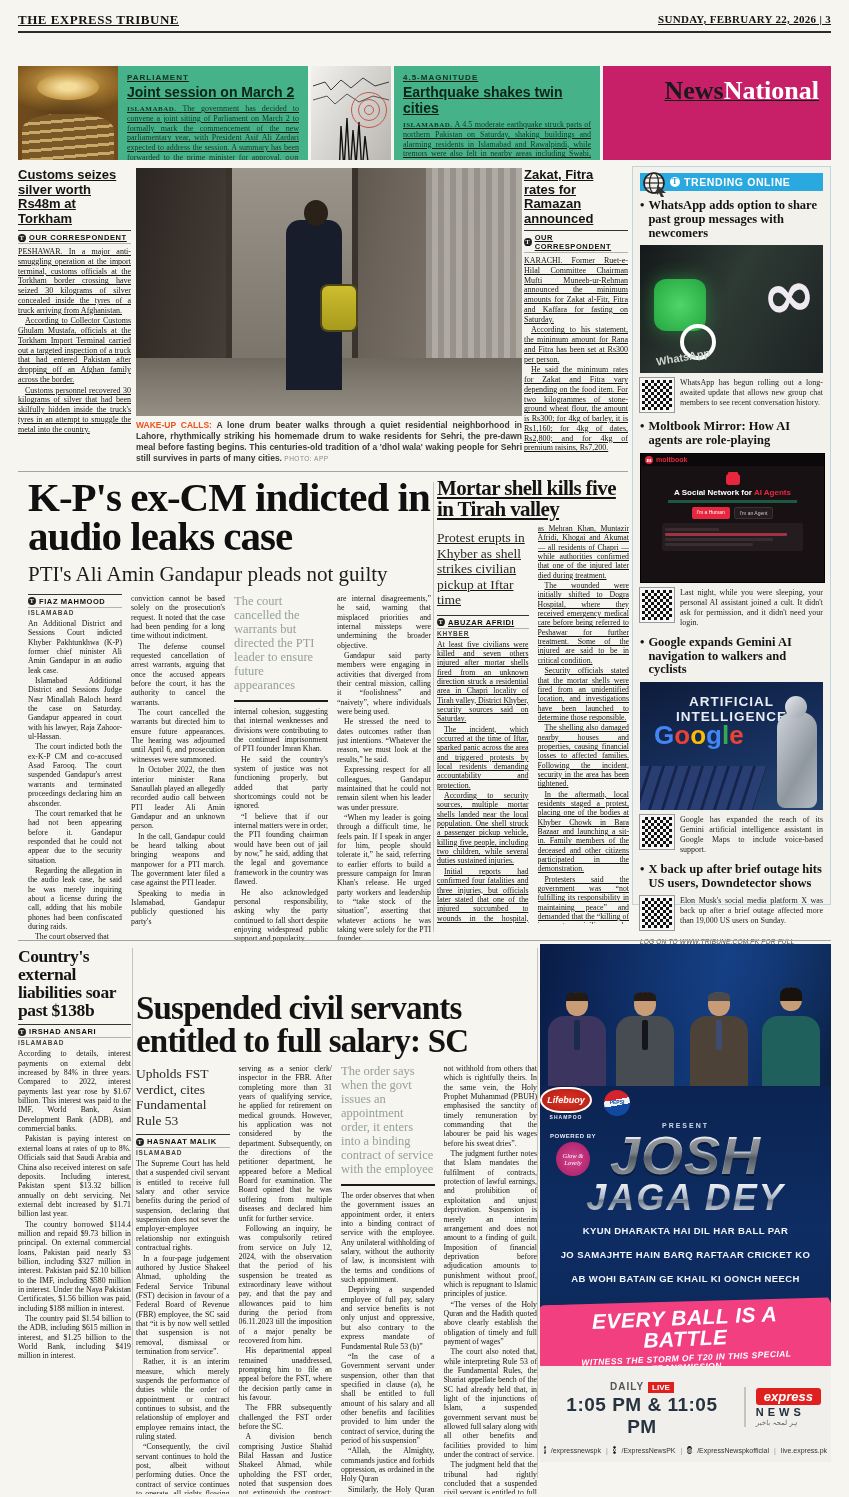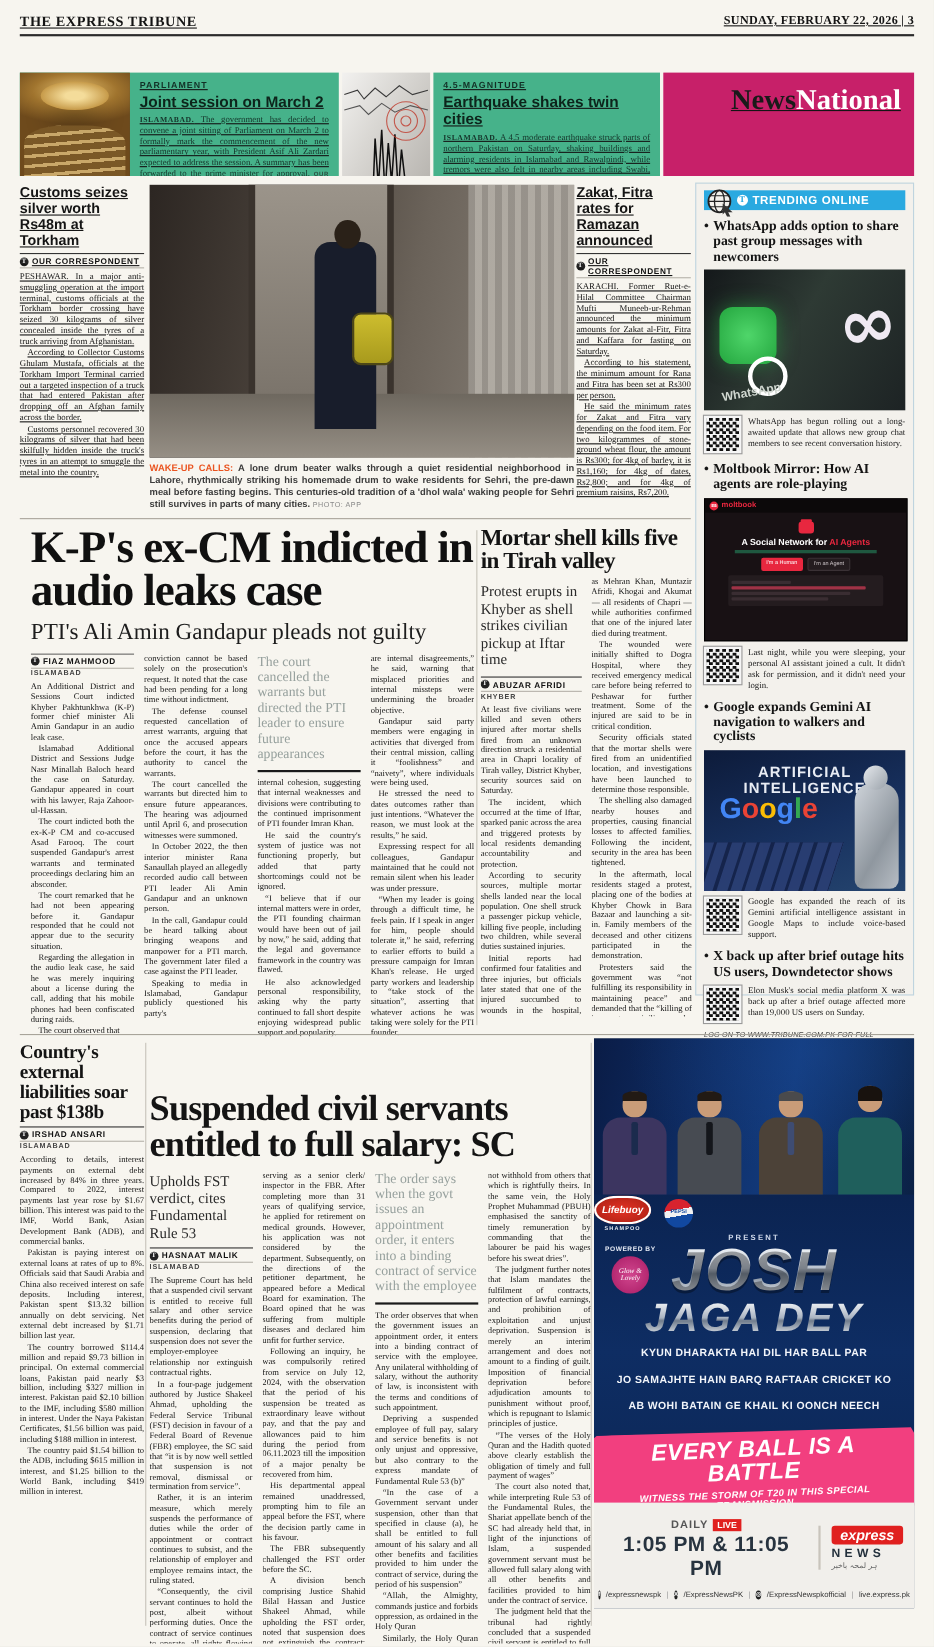--- a/index.html
+++ b/index.html
@@ -93,21 +93,21 @@
   .gg-robot{position:absolute;right:6px;top:30px;width:40px;height:96px;background:linear-gradient(120deg,#cfd4da,#8f979f 60%,#b7bdc4);border-radius:16px 16px 8px 8px;}
   .gg-rohead{position:absolute;right:16px;top:14px;width:22px;height:22px;border-radius:50%;background:linear-gradient(130deg,#e5e8ec,#9aa2aa);}
   .trend-foot{margin-top:8px;font:italic 6.5px "Liberation Sans",sans-serif;color:#444;letter-spacing:.2px;}
   
   .kp{left:28px;top:478px;width:403px;position:absolute;}
   .kp-h{font:bold 41px/0.95 "Liberation Serif",serif;letter-spacing:-1px;color:#101010;}
   .kp-sub{font:21px/1.1 "Liberation Serif",serif;color:#1d1d1d;margin:7px 0 8px;}
   .cols{display:flex;gap:9px;}
   .col{flex:1;min-width:0;overflow:hidden;}
   
-  .mortar{left:437px;top:478px;width:192px;position:absolute;}
+  .mortar{left:437px;top:478px;width:192px;position:absolute;text-decoration:underline;}
   .mort-h{font:bold 21px/1.0 "Liberation Serif",serif;letter-spacing:-0.6px;}
   .deck{font:13.5px/1.15 "Liberation Serif",serif;color:#2a2a2a;margin:6px 0 7px;}
   
   .liab{left:18px;top:948px;width:113px;position:absolute;}
   .liab-h{font:bold 17.5px/1.02 "Liberation Serif",serif;letter-spacing:-0.4px;margin-bottom:5px;}
   .sc{left:136px;top:944px;width:401px;position:absolute;}
   .sc-h{font:bold 33px/1.0 "Liberation Serif",serif;letter-spacing:-0.8px;margin-top:48px;}
   .sc-deck{font:13.5px/1.15 "Liberation Serif",serif;color:#2a2a2a;margin:2px 0 6px;}
   
   .ad{left:540px;top:944px;width:291px;height:518px;position:absolute;background:linear-gradient(#081a40,#0e2d63 55%,#0a234f);overflow:hidden;}

